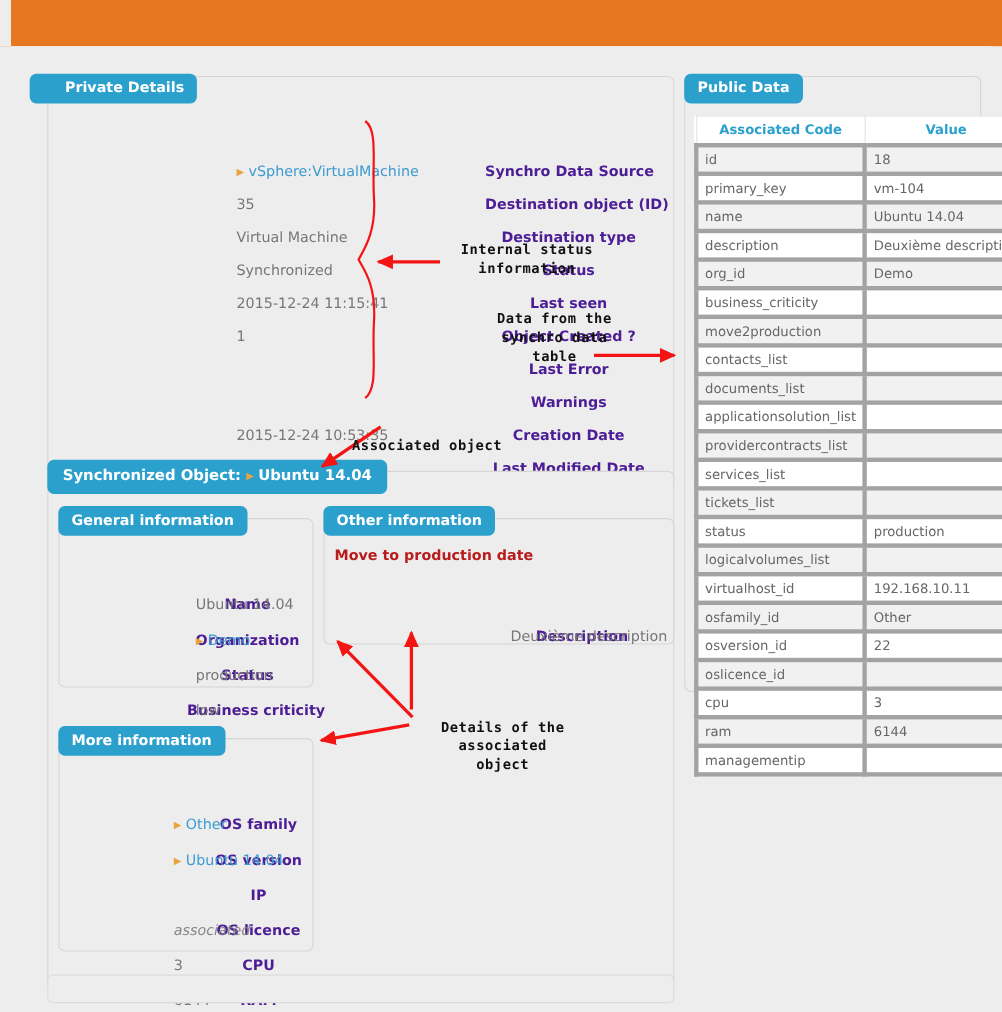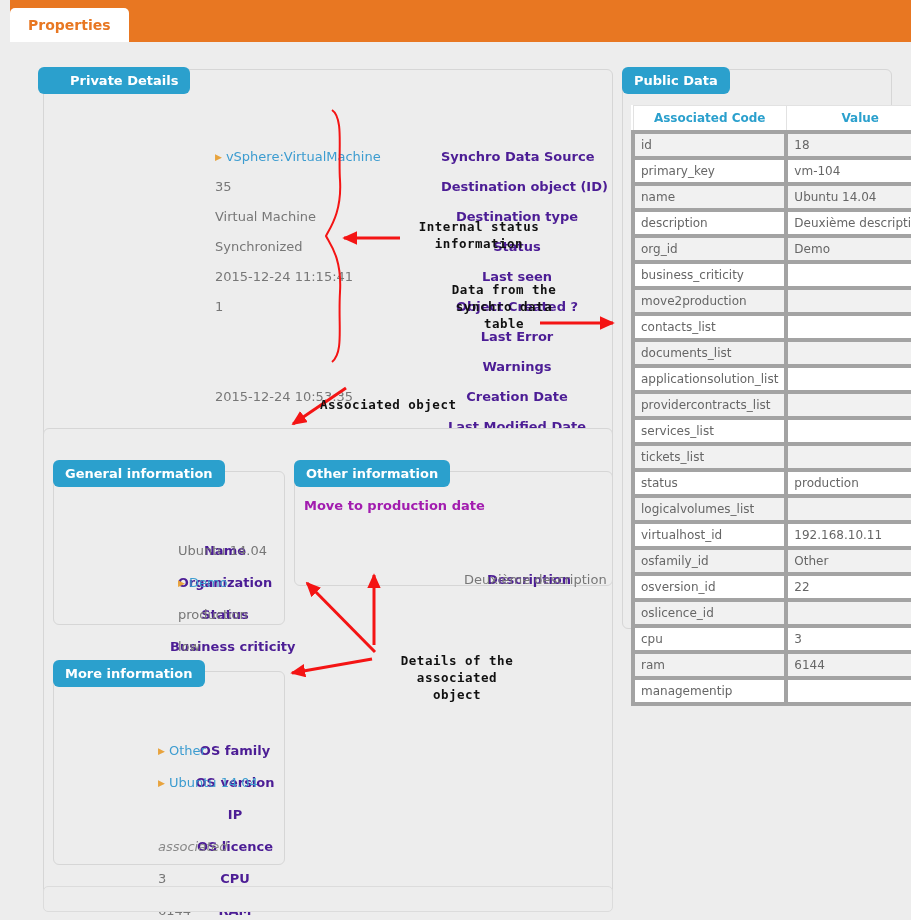--- a/index.html
+++ b/index.html
@@ -122,27 +122,26 @@
     letter-spacing:0.5px;
     white-space:pre;
   }
   #overlay { position:absolute; left:0; top:0; width:911px; height:920px; pointer-events:none; }
 </style>
 </head>
 <body>
 
 <div id="tabbar">
   <div class="leftstub"></div>
-  <div id="tab-properties">Properties</div>
 </div>
 
 <div id="page">
 
   <div class="panel" style="left:33px; top:27px; width:570px; height:375px;"></div>
-  <div class="legend" style="left:28px; top:25px;padding-left:32px;">Private Details</div>
+  <div class="legend" style="left:17px; top:25px;padding-left:32px;">Private Details</div>
 
   <div id="pd-fields">
       <div class="field" style="left: 43px; top: 104px; width: 540px;">
         <span class="flabel" style="width: 152px;">Synchro Data Source</span>
         <span class="fval link" style="left: 162px;"><span class="tri">▶</span><span>vSphere:VirtualMachine</span></span>
       </div>
       <div class="field" style="left: 43px; top: 134px; width: 540px;">
         <span class="flabel" style="width: 152px;">Destination object (ID)</span>
         <span class="fval" style="left: 162px;">35</span>
       </div>
@@ -276,20 +275,24 @@
           <tr>
             <td class="code">managementip</td>
             <td class="val"></td>
           </tr>
         </tbody>
     </table>
   </div>
   <div class="legend" style="left:612px; top:25px;">Public Data</div>
 
   <div class="panel" style="left:33px; top:386px; width:570px; height:474px;"></div>
+  <div class="legend" style="left:33px; top:376px; padding:7px 14px; font-size:13.5px;">
+    <span>Synchronized Object:</span>
+    <span class="tri">▶</span><span>Ubuntu 14.04</span>
+  </div>
 
   <div class="panel" style="left:43px; top:429px; width:232px; height:154px;"></div>
   <div class="legend" style="left:43px; top:418px;">General information</div>
   <div id="gi-fields">
       <div class="field" style="left: 48px; top: 498px; width: 222px;">
         <span class="flabel" style="width: 110px;">Name</span>
         <span class="fval" style="left: 120px;">Ubuntu 14.04</span>
       </div>
       <div class="field" style="left: 48px; top: 530px; width: 222px;">
         <span class="flabel" style="width: 110px;">Organization</span>
@@ -304,21 +307,21 @@
         <span class="fval" style="left: 120px;">low</span>
       </div>
       <div class="field" style="left: 48px; top: 626px; width: 222px;">
         <span class="flabel" style="width: 110px;">Virtual host</span>
         <span class="fval link" style="left: 120px;"><span class="tri">▶</span><span>192.168.10.11</span></span>
       </div>
     </div>
 
   <div class="panel" style="left:284px; top:429px; width:319px; height:115px;"></div>
   <div class="legend" style="left:284px; top:418px;">Other information</div>
-  <div id="oi-head" style="position:absolute; left:294px; top:456px; font-weight:bold; color:#a21caf; font-size:13px;">Move to production date</div>
+  <div id="oi-head" style="position:absolute; left:294px; top:456px; font-weight:bold; color:#b91c1c; font-size:13px;">Move to production date</div>
   <div id="oi-fields">
       <div class="field" style="left: 294px; top: 527px; width: 300px;">
         <span class="flabel" style="width: 150px;">Description</span>
         <span class="fval" style="left: 160px;">Deuxième description</span>
       </div>
     </div>
 
   <div class="panel" style="left:43px; top:629px; width:232px; height:194px;"></div>
   <div class="legend" style="left:43px; top:618px;">More information</div>
   <div id="mi-fields">

